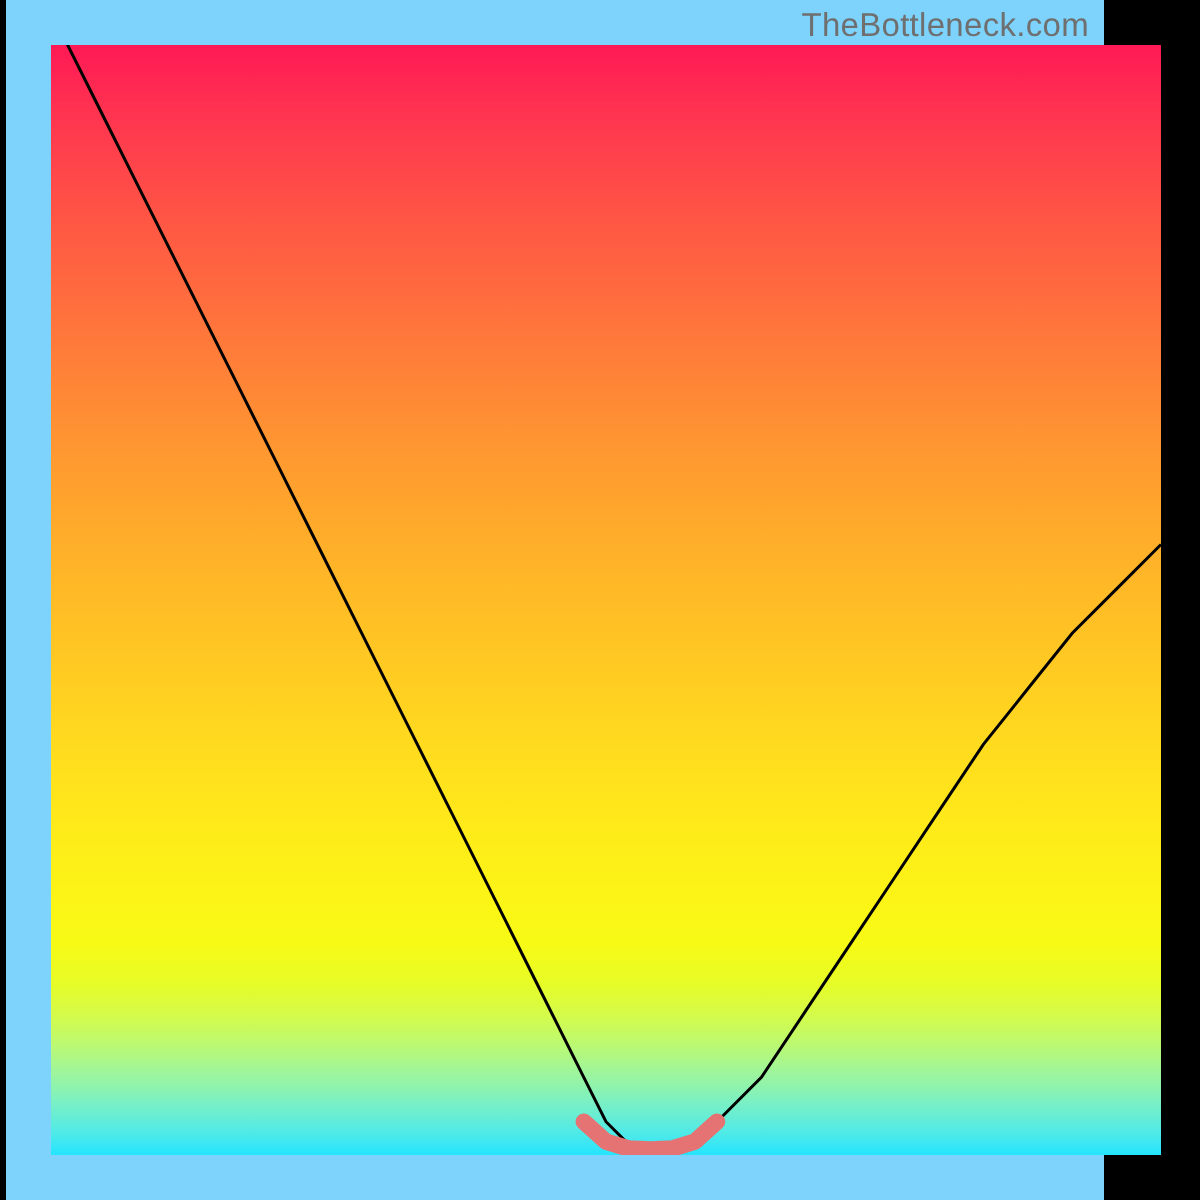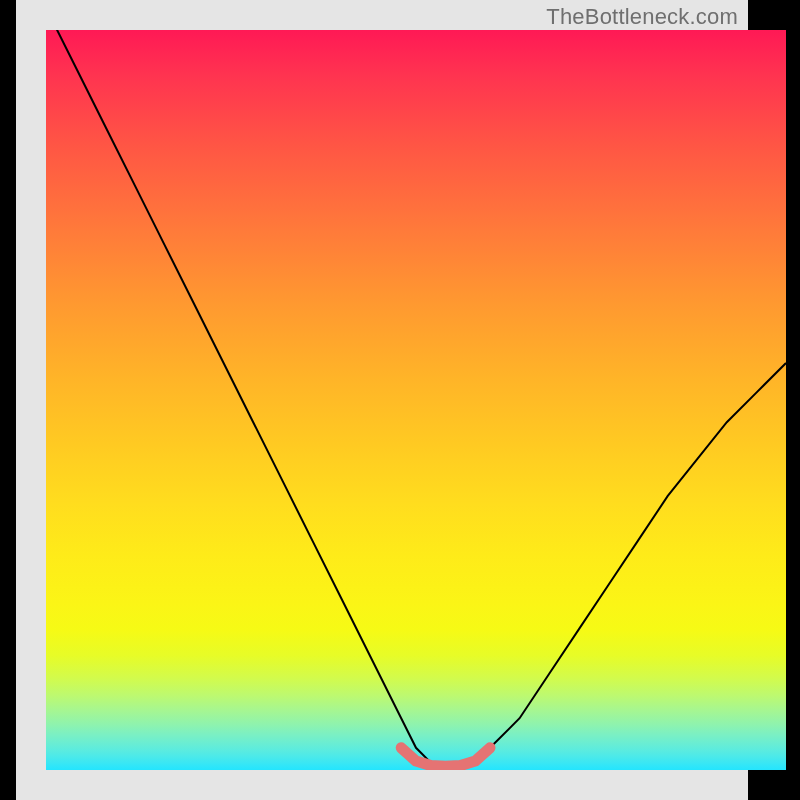--- a/index.html
+++ b/index.html
@@ -6,25 +6,25 @@
     margin: 0;
     padding: 0;
     width: 800px;
     height: 800px;
     background: #000;
     overflow: hidden;
     font-family: Arial, Helvetica, sans-serif;
   }
   .frame {
     position: absolute;
-    left: 16px;
+    left: 4px;
     top: 0;
     width: 732px;
     height: 800px;
-    background: #e5e5e5;
+    background: #7dd3fc;
   }
   .plot-window {
     position: absolute;
     left: 30px;
     top: 30px;
     width: 740px;
     height: 740px;
     overflow: hidden;
   }
   .gradient {

